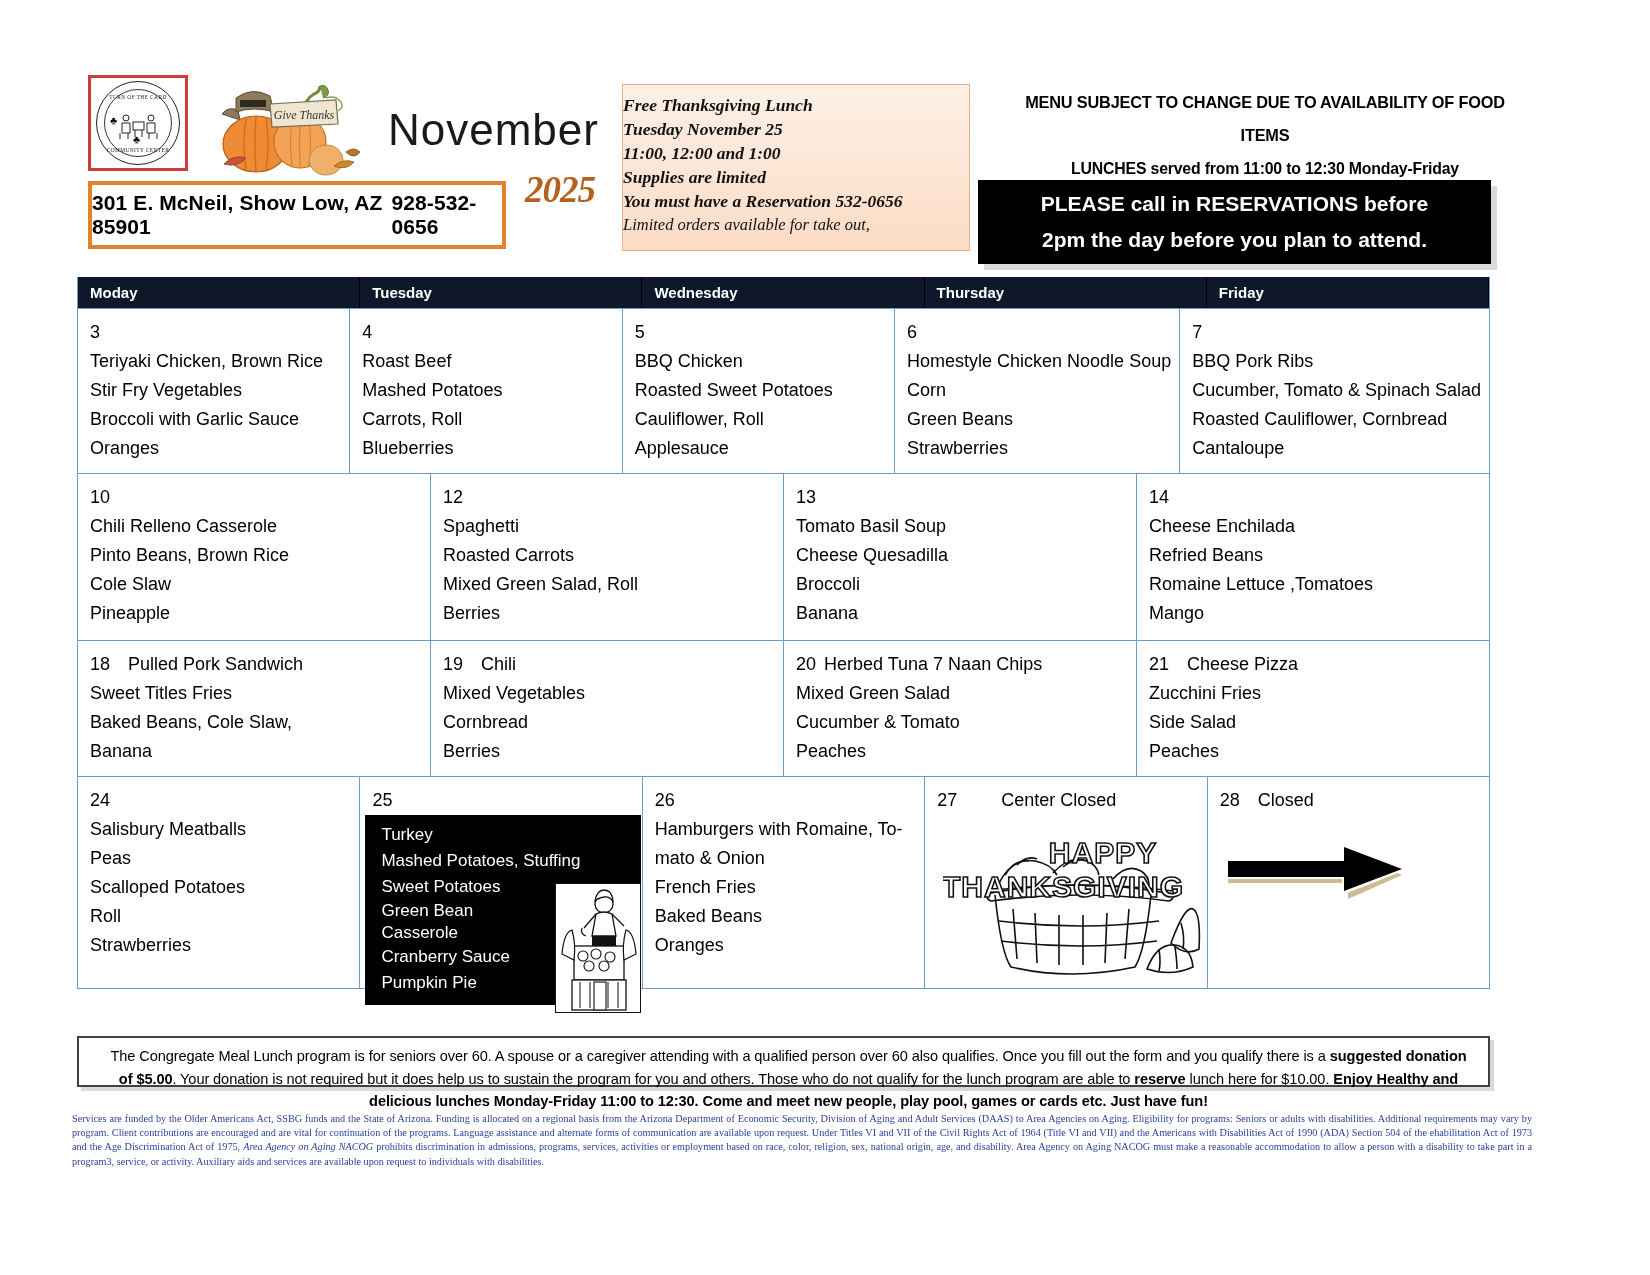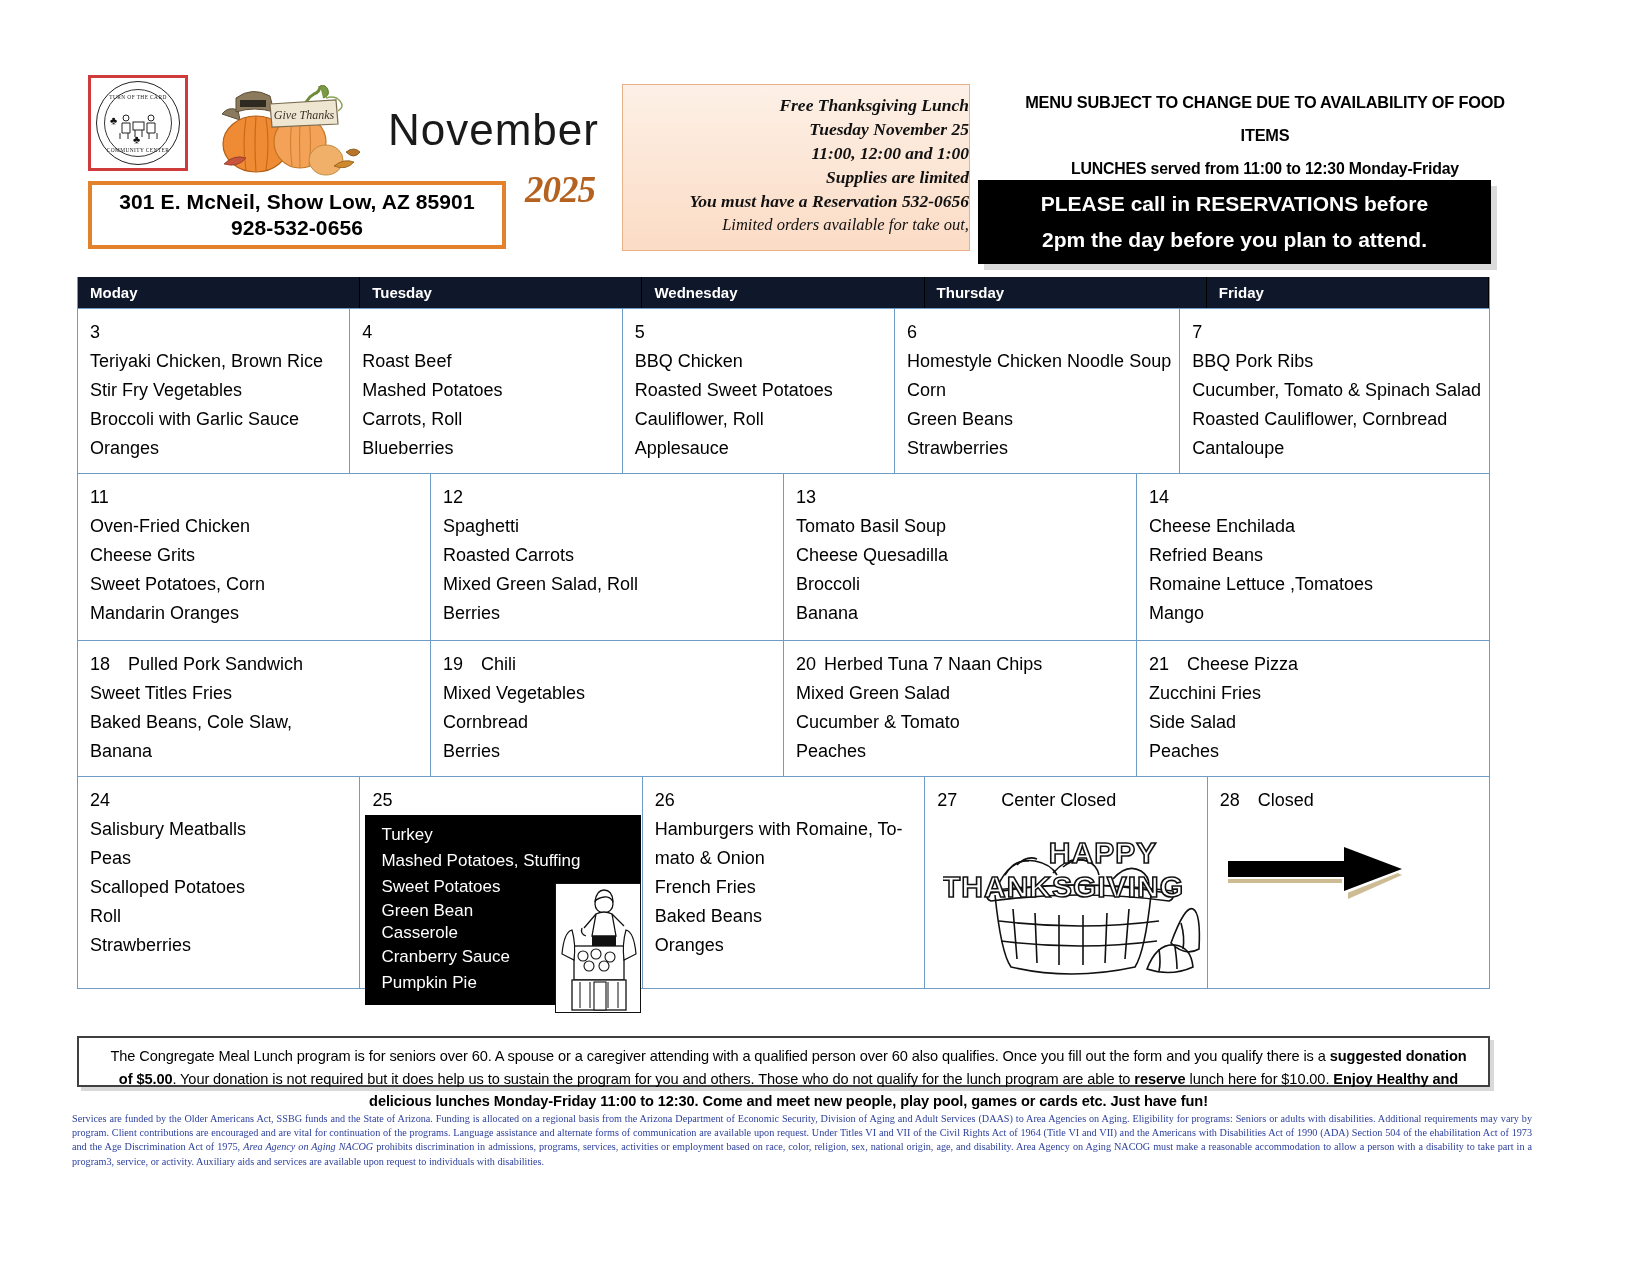--- a/index.html
+++ b/index.html
@@ -55,31 +55,31 @@
   }
   .header-tint {
     position: absolute; left: 190px; top: 60px; width: 420px; height: 118px;
     background: linear-gradient(180deg,#fdf3ec 0%, #fdf6f1 100%);
     z-index: -1;
   }
 
   .address-box {
     position: absolute; left: 88px; top: 181px; width: 418px; height: 68px;
     border: 4px solid #e2822c; background: #fff;
-    display: flex; flex-direction: column; align-items: center; justify-content: center;
+    display: flex; flex-direction: row; align-items: center; justify-content: center;
     gap: 2px;
   }
   .address-box div { font-size: 21px; font-weight: bold; letter-spacing: .1px; }
 
   .thanks-box {
     position: absolute; left: 622px; top: 84px; width: 348px; height: 167px;
     border: 1px solid #e9b189;
     background: linear-gradient(180deg,#fdf0e6 0%, #fbdcc5 100%);
     padding-top: 8px;
-    text-align: right;
+    text-align: left;
   }
   .thanks-box div {
     font-family: "Liberation Serif", serif;
     font-weight: bold; font-style: italic;
     font-size: 17.5px; line-height: 24px; color: #111;
   }
   .thanks-box div.last { font-weight: normal; font-size: 16.5px; }
 
   .notice-lines { position: absolute; left: 990px; top: 86px; width: 550px; text-align: center; }
   .notice-lines div {
@@ -280,25 +280,25 @@
         <div class="daynum">7</div>
         <div class="item">BBQ Pork Ribs</div>
         <div class="item">Cucumber, Tomato &amp; Spinach Salad</div>
         <div class="item">Roasted Cauliflower, Cornbread</div>
         <div class="item">Cantaloupe</div>
       </div>
     </div>
 
     <div class="cal-row r2">
       <div class="cal-cell">
-        <div class="daynum">11</div>
-        <div class="item">Oven-Fried Chicken</div>
-        <div class="item">Cheese Grits</div>
-        <div class="item">Sweet Potatoes, Corn</div>
-        <div class="item">Mandarin Oranges</div>
+        <div class="daynum">10</div>
+        <div class="item">Chili Relleno Casserole</div>
+        <div class="item">Pinto Beans, Brown Rice</div>
+        <div class="item">Cole Slaw</div>
+        <div class="item">Pineapple</div>
       </div>
       <div class="cal-cell">
         <div class="daynum">12</div>
         <div class="item">Spaghetti</div>
         <div class="item">Roasted Carrots</div>
         <div class="item">Mixed Green Salad, Roll</div>
         <div class="item">Berries</div>
       </div>
       <div class="cal-cell">
         <div class="daynum">13</div>

